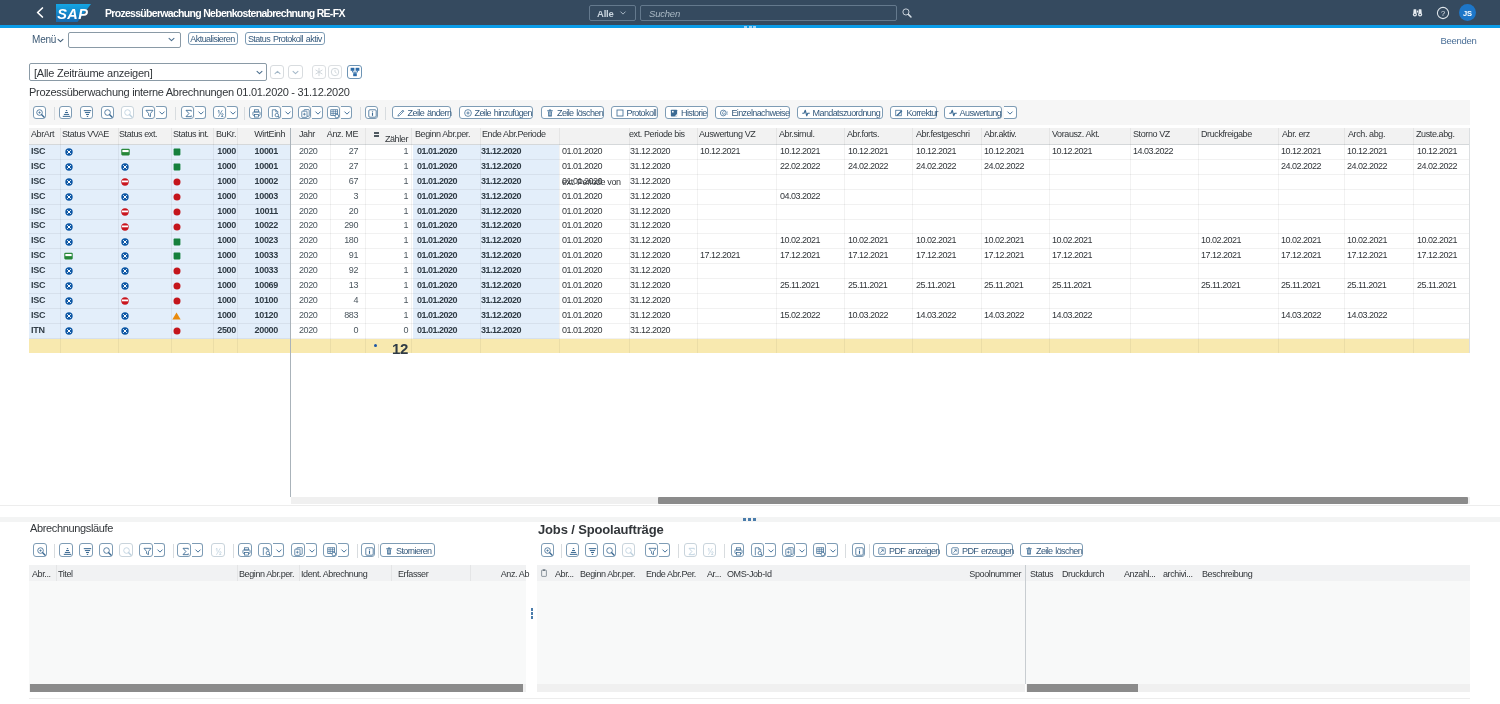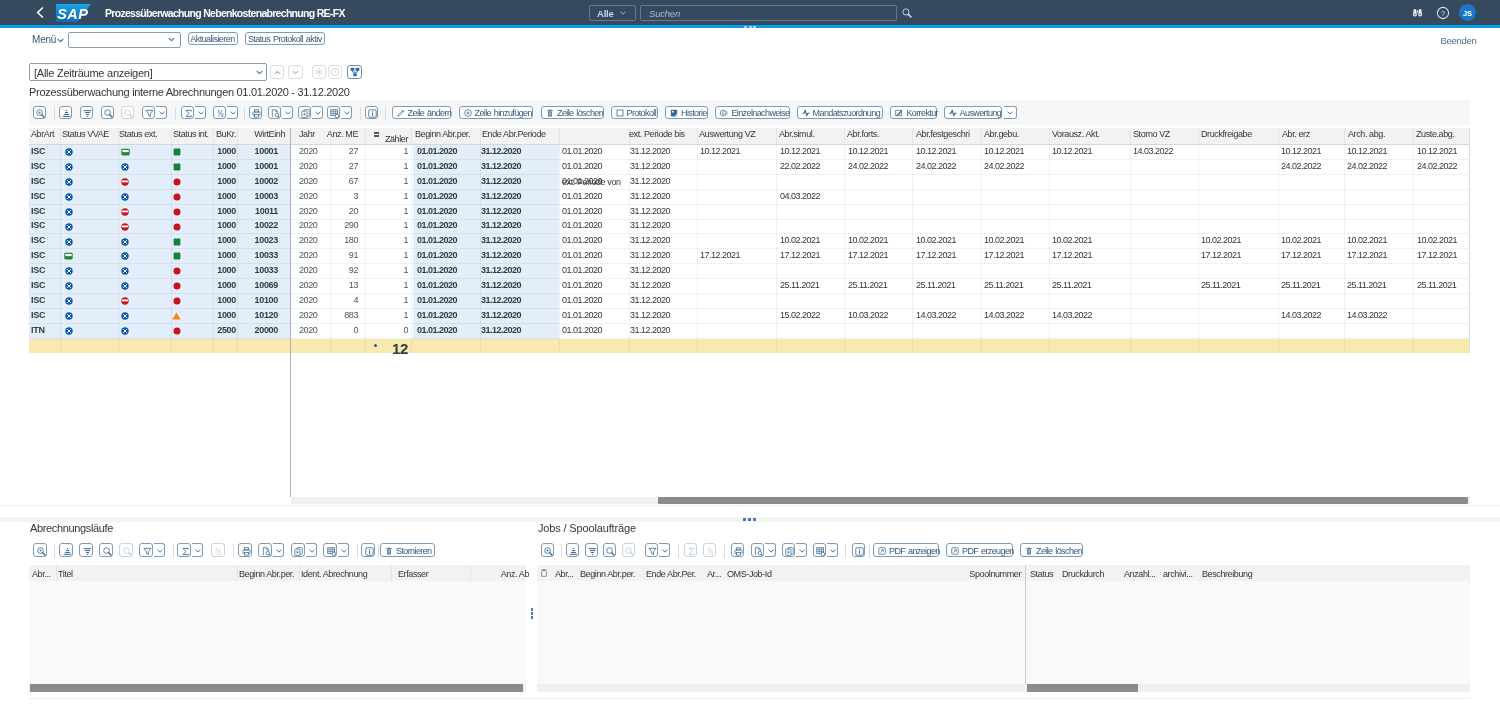--- a/index.html
+++ b/index.html
@@ -408,21 +408,21 @@
 <div class="a" style="left:373.5px;top:135.1px;width:5px;height:1.7px;background:#4e585f"></div>
 <div class="a" style="right:1092px;top:134px;font-size:9px;color:#32363a;font-weight:400;letter-spacing:-0.4px;white-space:nowrap">Zähler</div>
 <div class="a" style="left:415px;top:129px;font-size:9px;color:#32363a;font-weight:400;letter-spacing:-0.4px;white-space:nowrap;">Beginn Abr.per.</div>
 <div class="a" style="left:482px;top:129px;font-size:9px;color:#32363a;font-weight:400;letter-spacing:-0.4px;white-space:nowrap;">Ende Abr.Periode</div>
 <div class="a" style="left:562px;top:129px;font-size:9px;color:#32363a;font-weight:400;letter-spacing:-0.4px;white-space:nowrap;margin-top:48px;">ext. Periode von</div>
 <div class="a" style="left:629px;top:129px;font-size:9px;color:#32363a;font-weight:400;letter-spacing:-0.4px;white-space:nowrap;">ext. Periode bis</div>
 <div class="a" style="left:699px;top:129px;font-size:9px;color:#32363a;font-weight:400;letter-spacing:-0.4px;white-space:nowrap;">Auswertung VZ</div>
 <div class="a" style="left:779px;top:129px;font-size:9px;color:#32363a;font-weight:400;letter-spacing:-0.4px;white-space:nowrap;">Abr.simul.</div>
 <div class="a" style="left:847px;top:129px;font-size:9px;color:#32363a;font-weight:400;letter-spacing:-0.4px;white-space:nowrap;">Abr.forts.</div>
 <div class="a" style="left:916px;top:129px;font-size:9px;color:#32363a;font-weight:400;letter-spacing:-0.4px;white-space:nowrap;">Abr.festgeschri</div>
-<div class="a" style="left:984px;top:129px;font-size:9px;color:#32363a;font-weight:400;letter-spacing:-0.4px;white-space:nowrap;">Abr.gebu.</div>
+<div class="a" style="left:984px;top:129px;font-size:9px;color:#32363a;font-weight:400;letter-spacing:-0.4px;white-space:nowrap;">Abr.aktiv.</div>
 <div class="a" style="left:1052px;top:129px;font-size:9px;color:#32363a;font-weight:400;letter-spacing:-0.4px;white-space:nowrap;">Vorausz. Akt.</div>
 <div class="a" style="left:1133px;top:129px;font-size:9px;color:#32363a;font-weight:400;letter-spacing:-0.4px;white-space:nowrap;">Storno VZ</div>
 <div class="a" style="left:1201px;top:129px;font-size:9px;color:#32363a;font-weight:400;letter-spacing:-0.4px;white-space:nowrap;">Druckfreigabe</div>
 <div class="a" style="left:1282px;top:129px;font-size:9px;color:#32363a;font-weight:400;letter-spacing:-0.4px;white-space:nowrap;">Abr. erz</div>
 <div class="a" style="left:1348px;top:129px;font-size:9px;color:#32363a;font-weight:400;letter-spacing:-0.4px;white-space:nowrap;">Arch. abg.</div>
 <div class="a" style="left:1416px;top:129px;font-size:9px;color:#32363a;font-weight:400;letter-spacing:-0.4px;white-space:nowrap;">Zuste.abg.</div>
 <div class="a" style="left:31px;top:145.9px;font-size:9px;color:#2f3b45;font-weight:700;letter-spacing:-0.3px;white-space:nowrap;">ISC</div>
 <svg class="a" style="left:64.5px;top:148.1px" width="8" height="8" viewBox="0 0 16 16">
       <circle cx="8" cy="8" r="7.4" fill="#0d57a5"></circle>
       <path d="M4.9 4.9 L11.1 11.1 M11.1 4.9 L4.9 11.1" stroke="#fff" stroke-width="2" stroke-linecap="round"></path>
@@ -851,21 +851,21 @@
 <div class="a" style="left:236.5px;top:564.5px;width:1px;height:16.5px;background:rgba(0,0,0,0.05)"></div>
 <div class="a" style="left:298.5px;top:564.5px;width:1px;height:16.5px;background:rgba(0,0,0,0.05)"></div>
 <div class="a" style="left:391px;top:564.5px;width:1px;height:16.5px;background:rgba(0,0,0,0.05)"></div>
 <div class="a" style="left:470px;top:564.5px;width:1px;height:16.5px;background:rgba(0,0,0,0.05)"></div>
 <div class="a" style="left:29px;top:581px;width:497px;height:102.5px;background:#f8f9f9"></div>
 <div class="a" style="left:29px;top:684px;width:497px;height:7.5px;background:#f0f0f0"></div>
 <div class="a" style="left:30px;top:684px;width:493px;height:7.5px;background:#8b8b8b"></div>
 <div class="a" style="left:530.5px;top:608px;width:2.6px;height:2.6px;background:#4a7cab"></div>
 <div class="a" style="left:530.5px;top:612px;width:2.6px;height:2.6px;background:#4a7cab"></div>
 <div class="a" style="left:530.5px;top:616px;width:2.6px;height:2.6px;background:#4a7cab"></div>
-<div class="a" style="left:538px;top:521.5px;font-size:11px;color:#32363a;font-weight:400;letter-spacing:-0.15px;white-space:nowrap;">Jobs / Spoolaufträge</div>
+<div class="a" style="left:538px;top:521.5px;font-size:13px;color:#32363a;font-weight:700;letter-spacing:-0.15px;white-space:nowrap;">Jobs / Spoolaufträge</div>
 <div class="a" style="left:541px;top:543px;width:13px;height:14px;border:1px solid #7e9cb5;border-radius:3px;background:#fff"></div>
 <svg class="a" style="left:543px;top:545.5px;color:#3b6a93" width="11" height="11">
       <use href="#i-magp"></use>
     </svg>
 <div class="a" style="left:560.5px;top:544px;width:1px;height:14px;background:#d8dcdf"></div>
 <div class="a" style="left:566px;top:543px;width:13px;height:14px;border:1px solid #7e9cb5;border-radius:3px;background:#fff"></div>
 <svg class="a" style="left:568px;top:545.5px;color:#3b6a93" width="11" height="11">
       <use href="#i-sortup"></use>
     </svg>
 <div class="a" style="left:584.5px;top:543px;width:13px;height:14px;border:1px solid #7e9cb5;border-radius:3px;background:#fff"></div>

